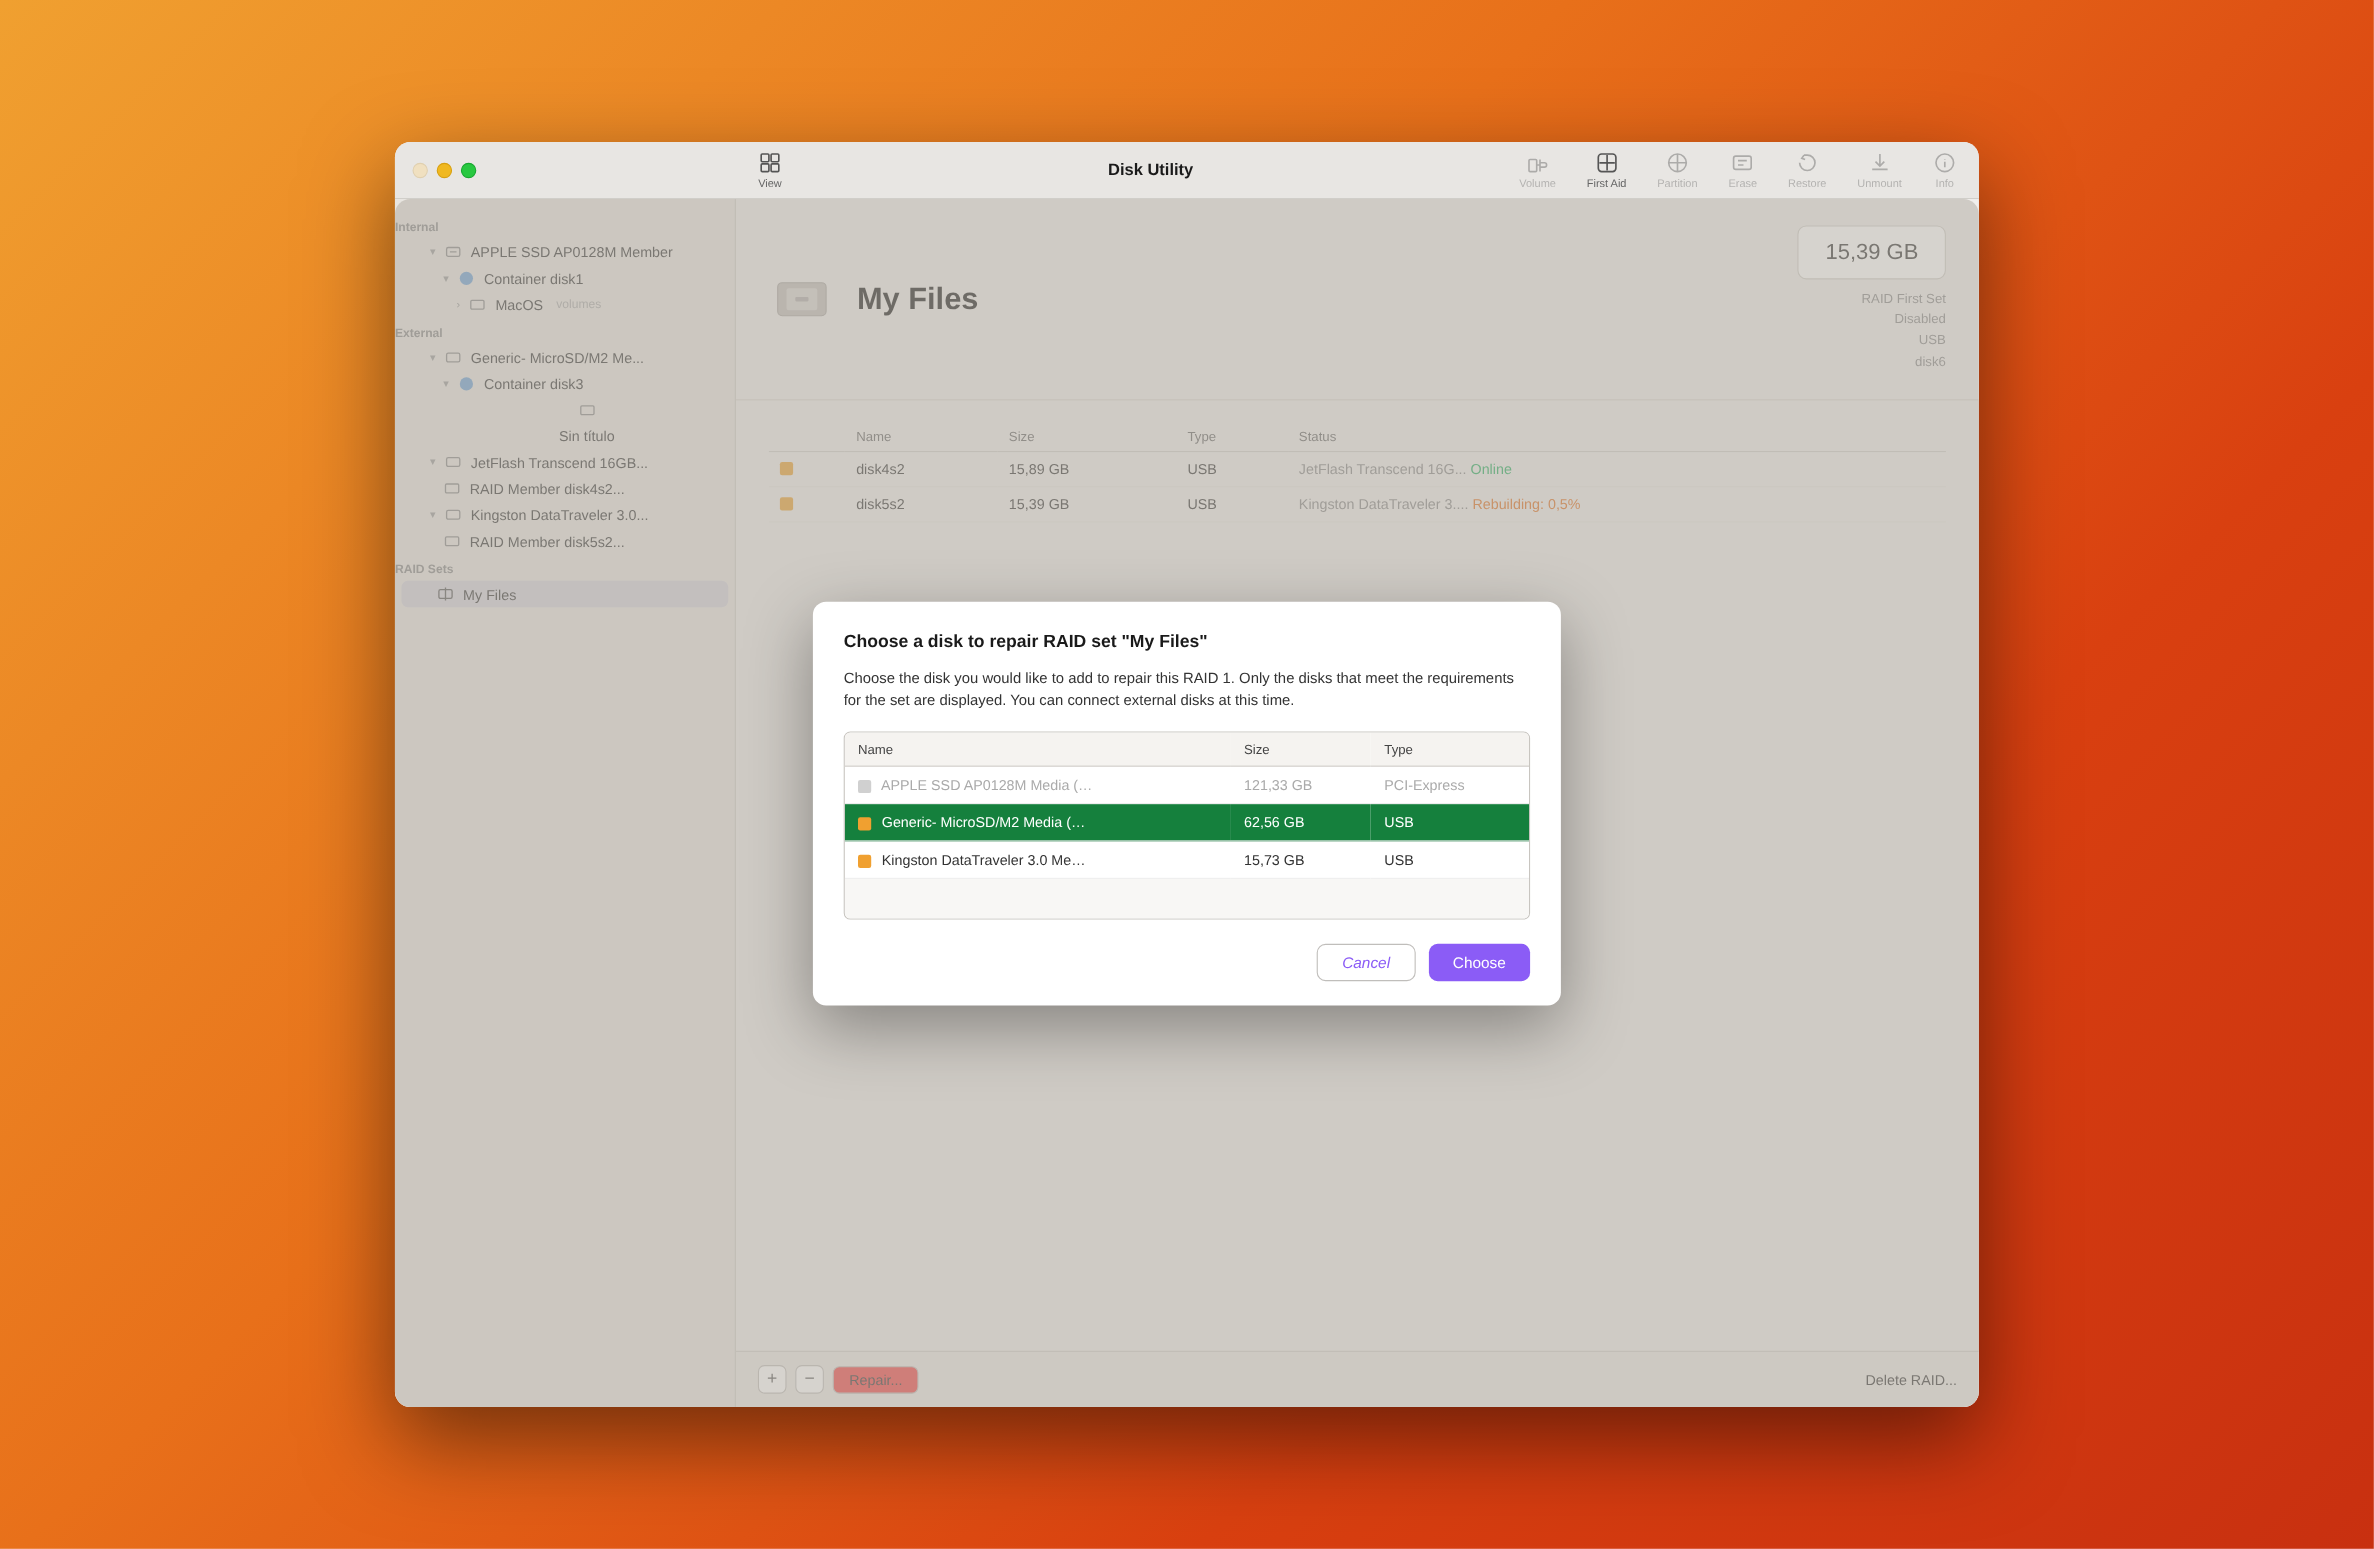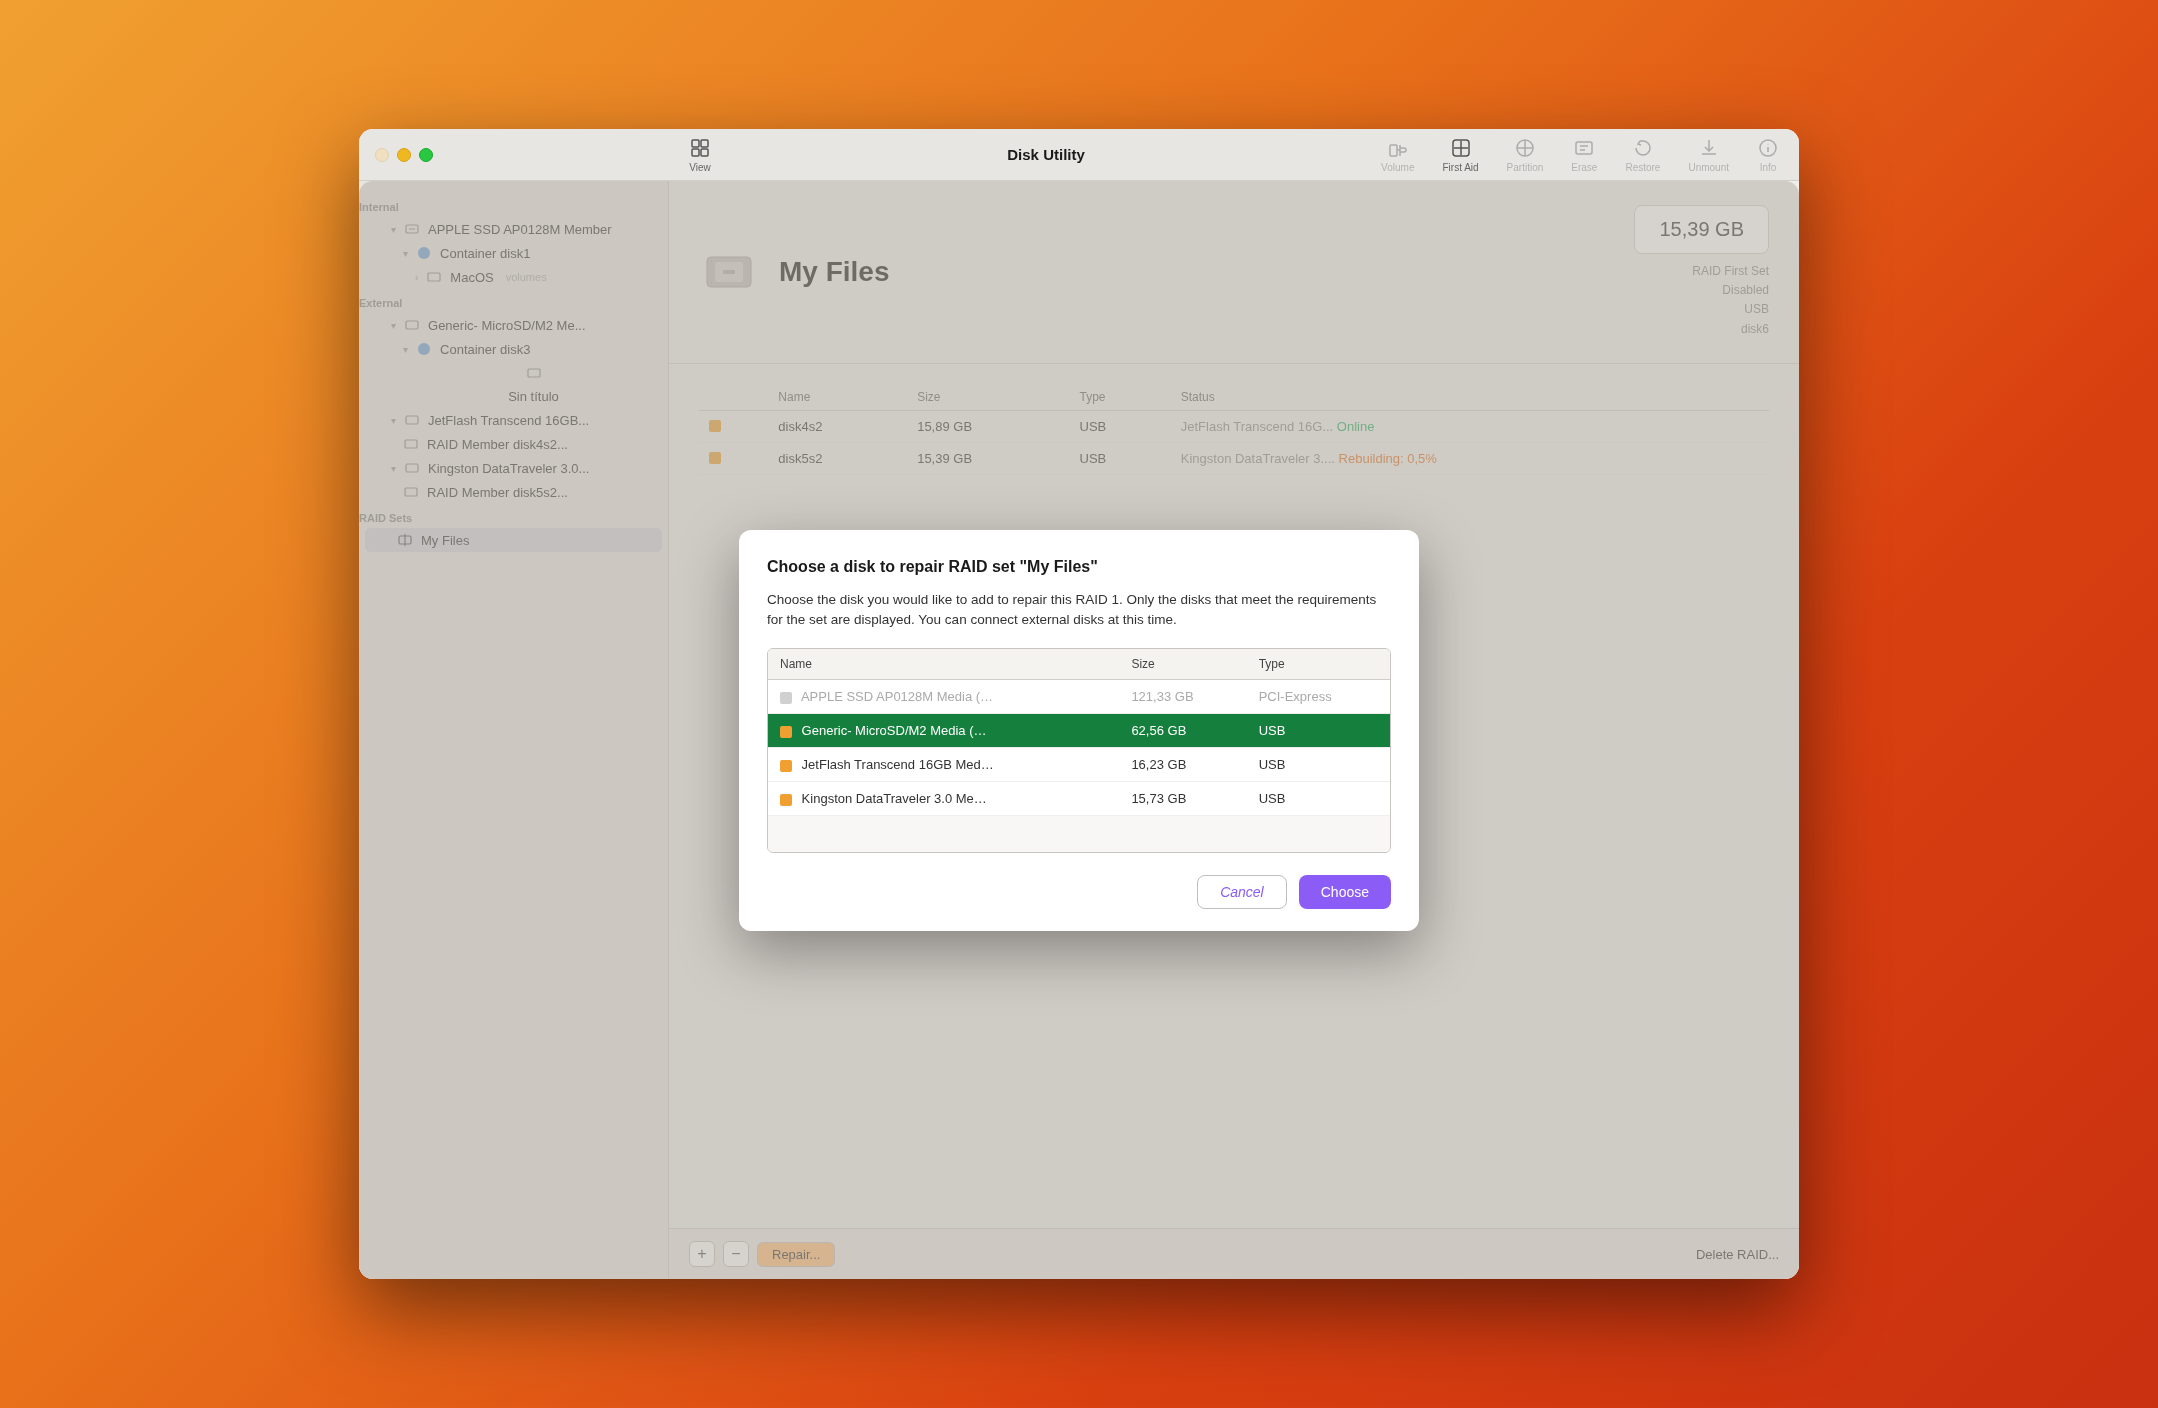--- a/index.html
+++ b/index.html
@@ -230,21 +230,21 @@
       background: white;
       border: 1px solid #c0bebb;
       display: flex;
       align-items: center;
       justify-content: center;
       cursor: pointer;
       font-size: 16px;
       color: #555;
     }
     .footer-text-btn {
-      background: #fdba74;
+      background: #ef4444;
       border: 1px solid #c0bebb;
       border-radius: 6px;
       padding: 4px 14px;
       font-size: 13px;
       color: #333;
       cursor: pointer;
     }
     .footer-right-btn {
       background: none;
       border: none;
@@ -629,28 +629,20 @@
                 <td>
                   <span style="display:inline-block;width:12px;height:12px;background:#f0a030;border-radius:2px;vertical-align:middle;margin-right:6px;"></span>
                   Generic- MicroSD/M2 Media (…
                 </td>
                 <td>62,56 GB</td>
                 <td>USB</td>
               </tr>
               <tr>
                 <td>
                   <span style="display:inline-block;width:12px;height:12px;background:#f0a030;border-radius:2px;vertical-align:middle;margin-right:6px;"></span>
-                  JetFlash Transcend 16GB Med…
-                </td>
-                <td>16,23 GB</td>
-                <td>USB</td>
-              </tr>
-              <tr>
-                <td>
-                  <span style="display:inline-block;width:12px;height:12px;background:#f0a030;border-radius:2px;vertical-align:middle;margin-right:6px;"></span>
                   Kingston DataTraveler 3.0 Me…
                 </td>
                 <td>15,73 GB</td>
                 <td>USB</td>
               </tr>
               <tr class="empty-row">
                 <td colspan="3"></td>
               </tr>
             </tbody>
           </table>

